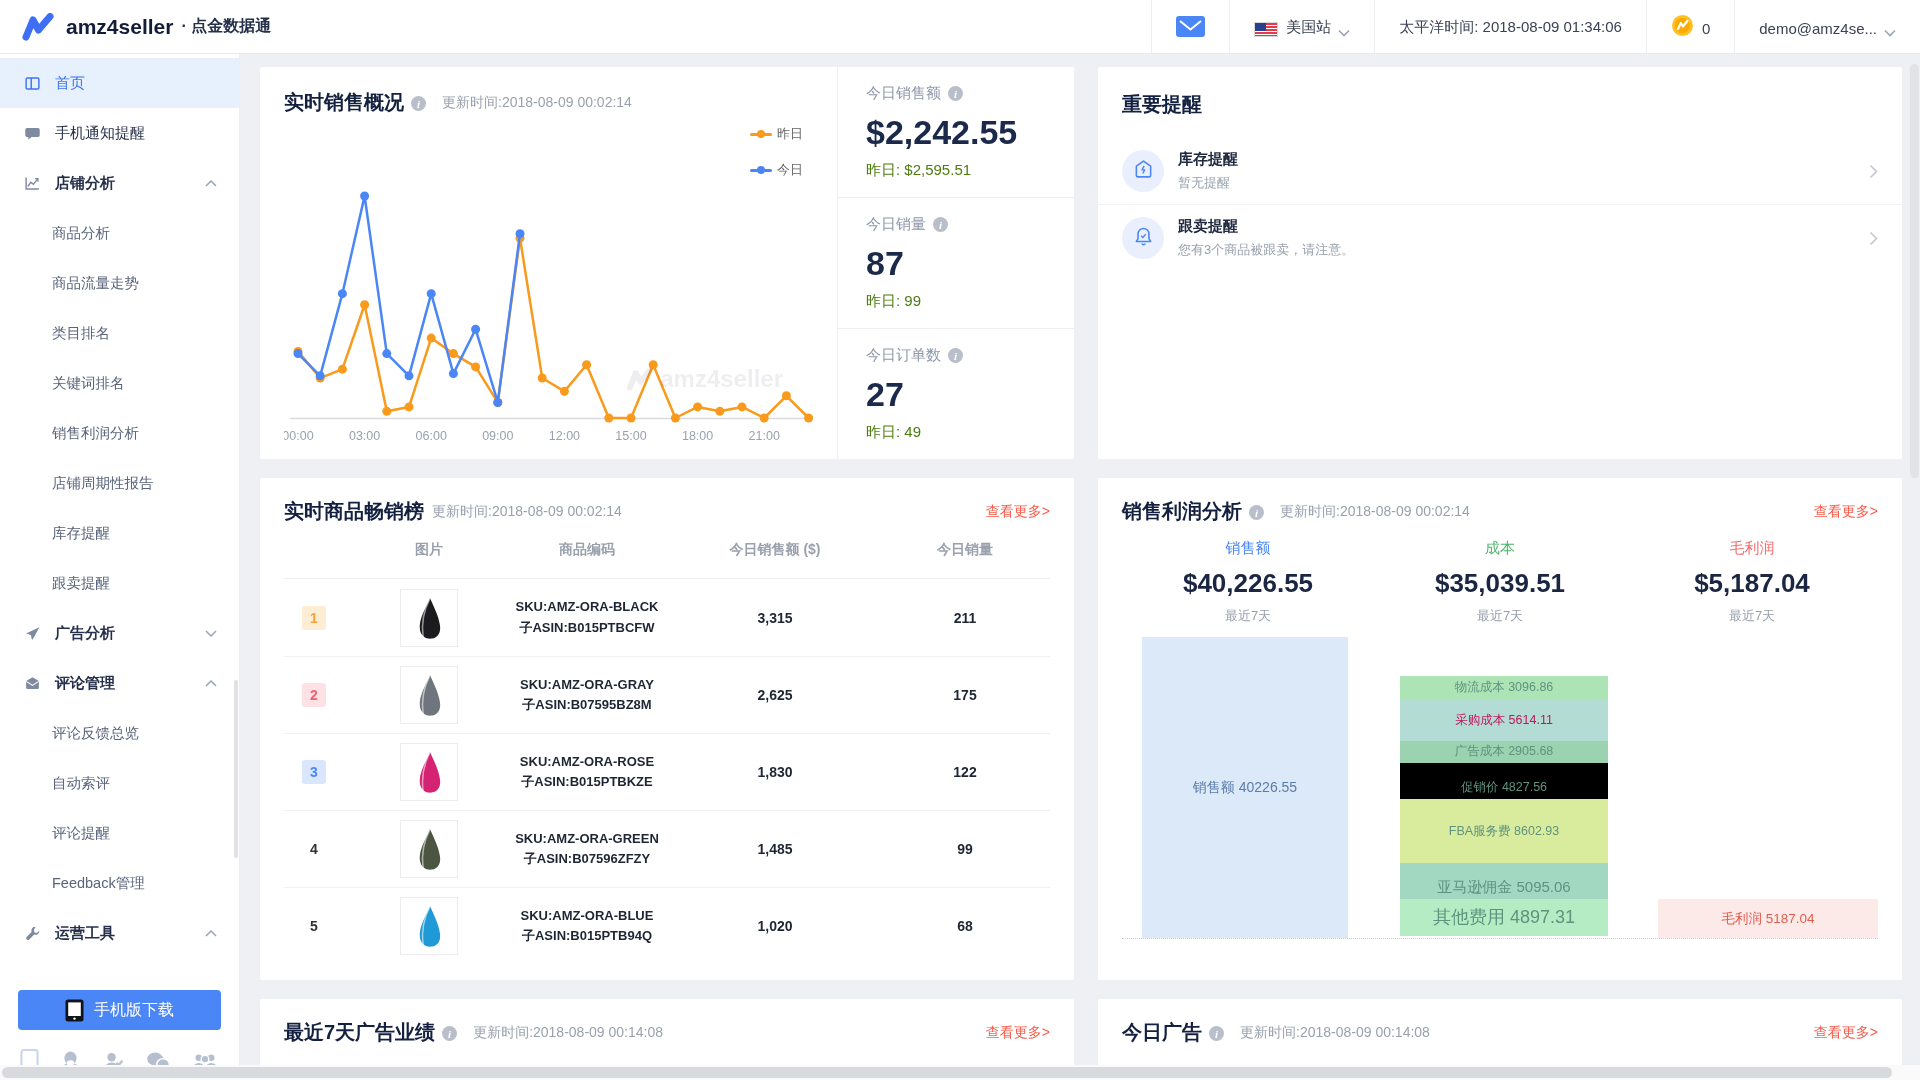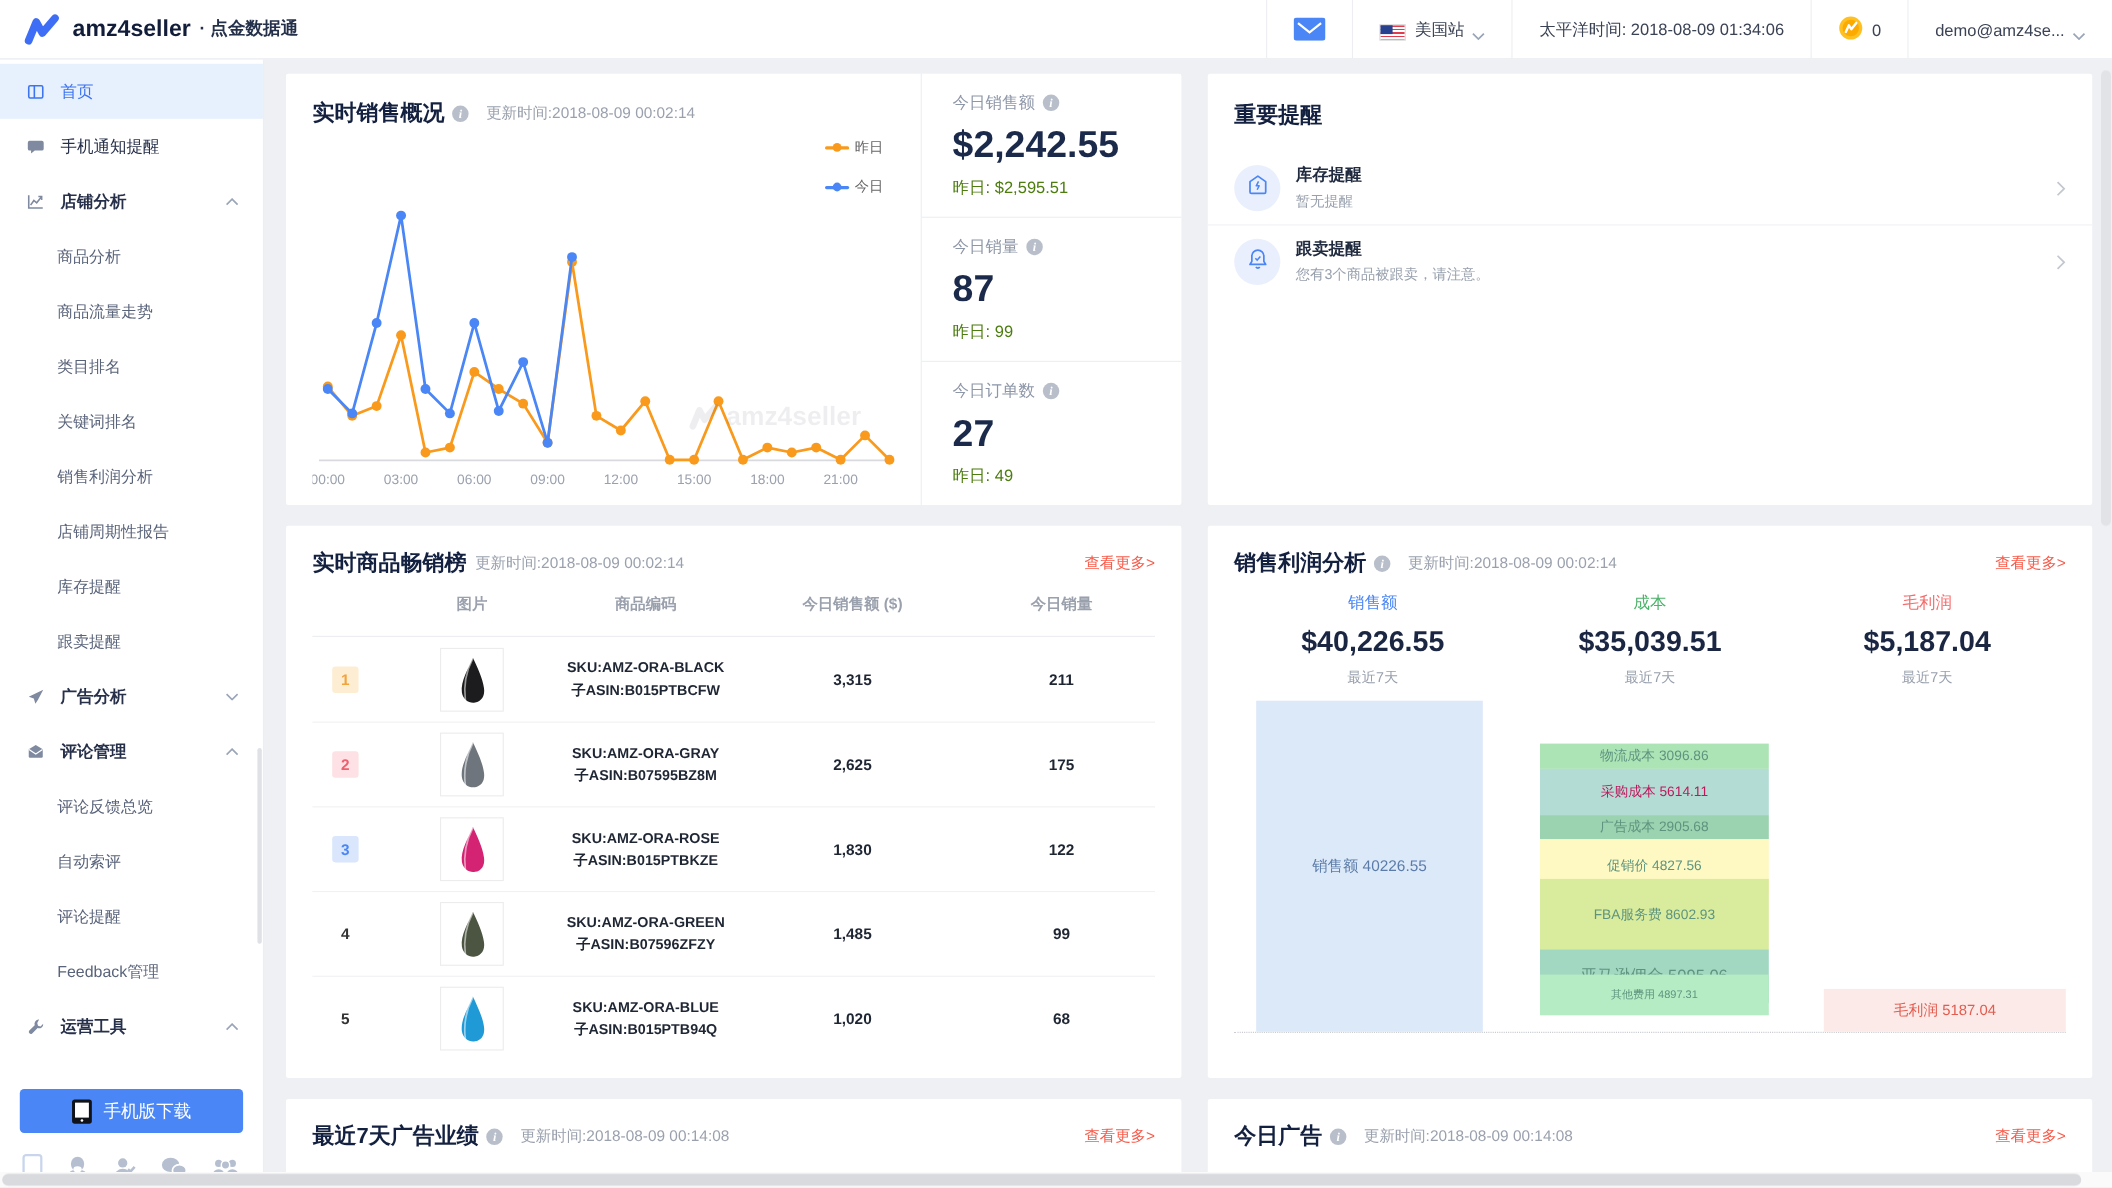--- a/index.html
+++ b/index.html
@@ -623,24 +623,24 @@
             <div class="p-value">$5,187.04</div>
             <div class="p-sub">最近7天</div>
           </div>
         </div>
       <div class="waterfall" id="waterfall">
         <div class="wf-base"></div>
       <div class="wf-block" style="left: 20px; width: 206px; top: 17.2px; height: 300.8px; background: rgb(220, 233, 248); color: rgb(91, 124, 169); font-size: 14px;">销售额  40226.55</div>
           <div class="wf-block" style="left: 278px; width: 208px; top: 56px; height: 23.2px; background: rgb(173, 228, 182); color: rgb(94, 148, 127); font-size: 12.5px;">物流成本  3096.86</div>
           <div class="wf-block" style="left: 278px; width: 208px; top: 79.2px; height: 42px; background: rgb(179, 220, 212); color: #be185d; font-size: 12.5px;">采购成本  5614.11</div>
           <div class="wf-block" style="left: 278px; width: 208px; top: 121.1px; height: 21.7px; background: rgb(155, 210, 175); color: rgb(94, 148, 127); font-size: 12.5px;">广告成本  2905.68</div>
-          <div class="wf-block" style="left: 278px; width: 208px; top: 142.9px; height: 50px; background: #fef9c3; color: rgb(94, 148, 127); font-size: 12.5px;">促销价  4827.56</div>
+          <div class="wf-block" style="left: 278px; width: 208px; top: 142.9px; height: 50px; background: #000000; color: rgb(94, 148, 127); font-size: 12.5px;">促销价  4827.56</div>
           <div class="wf-block" style="left: 278px; width: 208px; top: 179px; height: 64.3px; background: rgb(217, 236, 157); color: rgb(94, 148, 127); font-size: 12.5px;">FBA服务费  8602.93</div>
           <div class="wf-block" style="left: 278px; width: 208px; top: 243.3px; height: 49px; background: rgb(162, 215, 194); color: rgb(94, 148, 127); font-size: 15px;">亚马逊佣金  5095.06</div>
-          <div class="wf-block" style="left: 278px; width: 208px; top: 266px; height: 36.6px; background: rgb(182, 236, 196); color: rgb(94, 148, 127); font-size: 10px;">其他费用  4897.31</div>
+          <div class="wf-block" style="left: 278px; width: 208px; top: 279px; height: 36.6px; background: rgb(182, 236, 196); color: rgb(94, 148, 127); font-size: 18px;">其他费用  4897.31</div>
           <div class="wf-block" style="left: 536px; width: 220px; top: 279.2px; height: 38.8px; background: rgb(252, 234, 232); color: rgb(226, 92, 79); font-size: 13.5px;">毛利润  5187.04</div>
         </div>
     </section>
 
     <section class="card card-ads">
       <div class="card-head">
         <h2>最近7天广告业绩</h2>
         <span class="i-dot">i</span>
         <span class="upd">更新时间:2018-08-09 00:14:08</span>
         <a class="more">查看更多&gt;</a>

